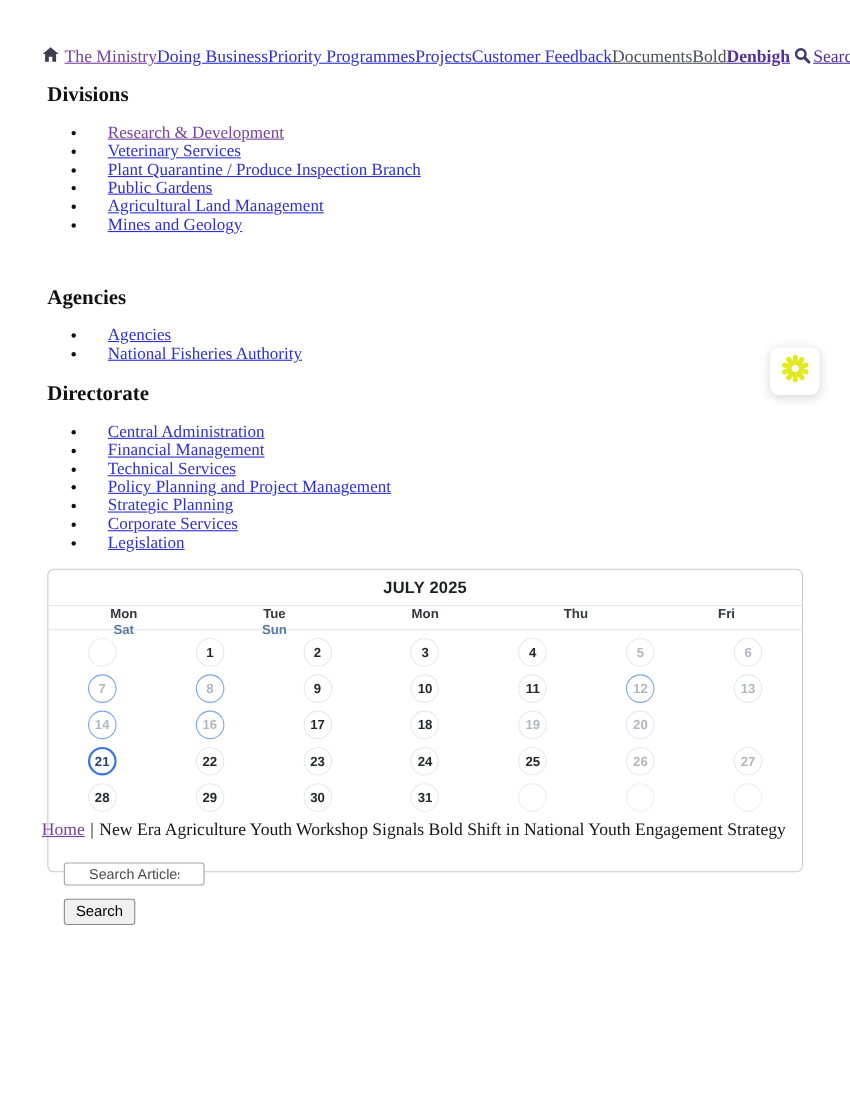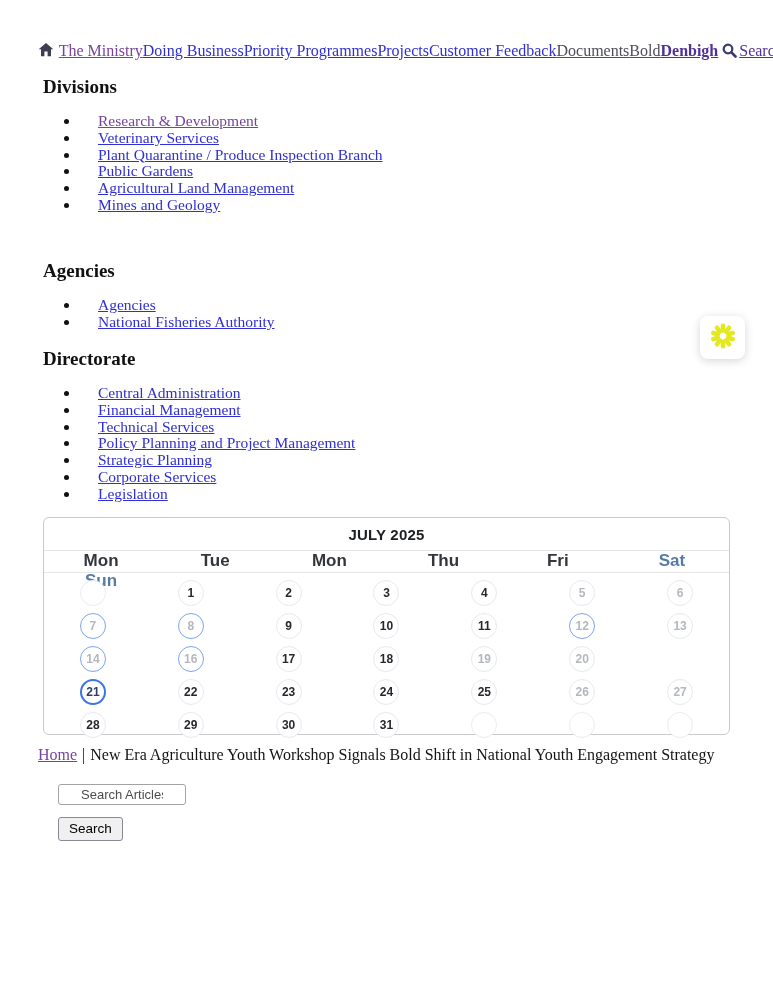--- a/index.html
+++ b/index.html
@@ -31,27 +31,27 @@
   
   .section{position:absolute;left:43px;}
   .sec-0{top:76px}.sec-1{top:260px}.sec-2{top:348px}
   .section h3{margin:0;font-size:19px;font-weight:700;color:#111111;font-family:"Liberation Serif",serif;}
   .section ul{margin:15px 0 0 0;padding-left:37px;}
   .section li{line-height:16.8px;font-size:15.5px;color:#111;}
   .section a{cursor:pointer;text-decoration:underline;color:var(--link-blue);margin-left:18px;}
   .section a.visited{color:var(--link-visited);}
   
   .calendar{
-    position:absolute;left:43px;top:517px;width:687px;height:218px;background:#fff;
+    position:absolute;left:43px;top:517px;width:687px;height:276px;background:#fff;
     border:1px solid #c9cacd;border-radius:6px;font-family:"Liberation Sans",sans-serif;
   }
   .cal-title{height:33px;line-height:33px;text-align:center;font-size:15px;font-weight:700;
     color:#1d1f23;border-bottom:1px solid #e6e6e9;letter-spacing:.2px;}
-  .cal-head{display:grid;grid-template-columns:repeat(6,1fr);height:22px;align-items:center;
-    border-bottom:1px solid #e6e6e9;font-size:17px;font-weight:700;}
+  .cal-head{display:grid;grid-template-columns:repeat(5,1fr);height:22px;align-items:center;
+    border-bottom:1px solid #e6e6e9;font-size:12px;font-weight:700;}
   .dow{text-align:center;color:#33373c;}
   .dow.weekend{color:var(--weekend);font-weight:600;}
   .cal-grid{padding-top:3px;}
   .cal-row{display:grid;grid-template-columns:repeat(7,1fr);height:33px;}
   .cal-cell{display:flex;align-items:center;justify-content:center;}
   .day{width:26px;height:26px;border-radius:50%;border:1px solid #e8e9ec;background:#fff;
     display:flex;align-items:center;justify-content:center;font-size:12px;font-weight:700;color:#26282e;}
   .day.muted{color:#b3b7bf;}
   .day.event{border:1.5px solid var(--event-ring);color:#b3b7bf;}
   .day.today{border:2px solid var(--today-ring);color:#2d3f66;}

